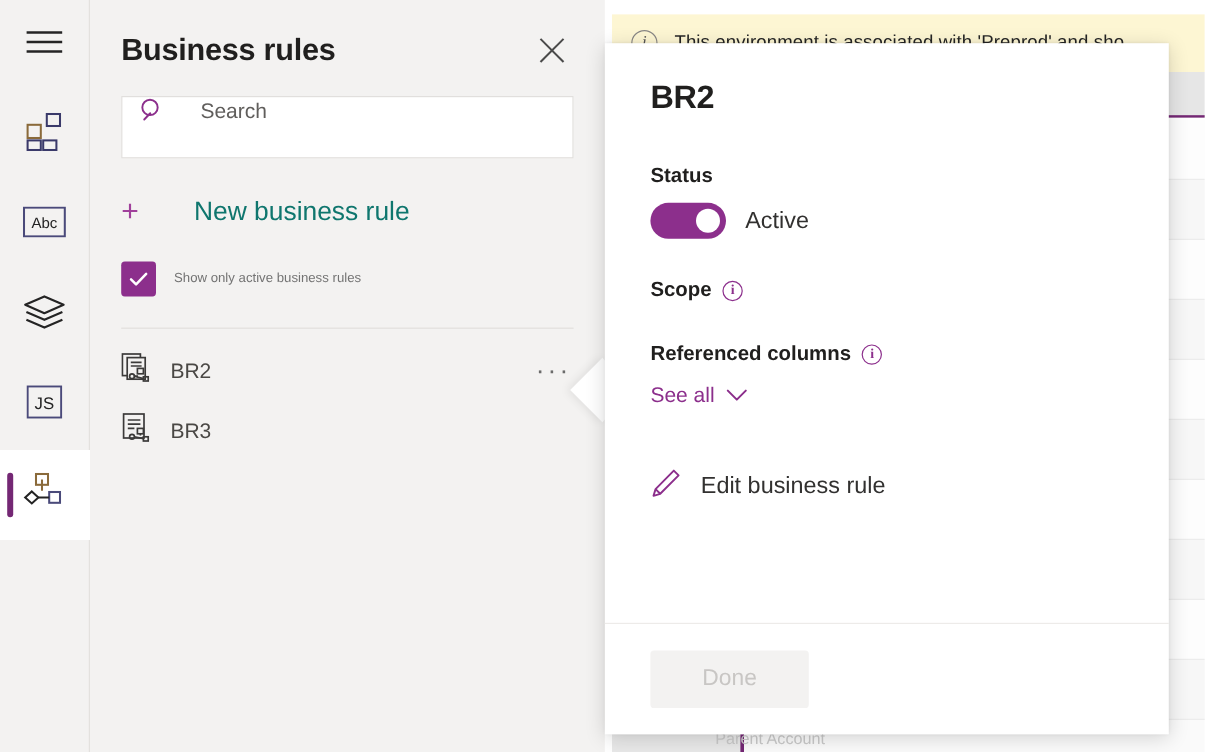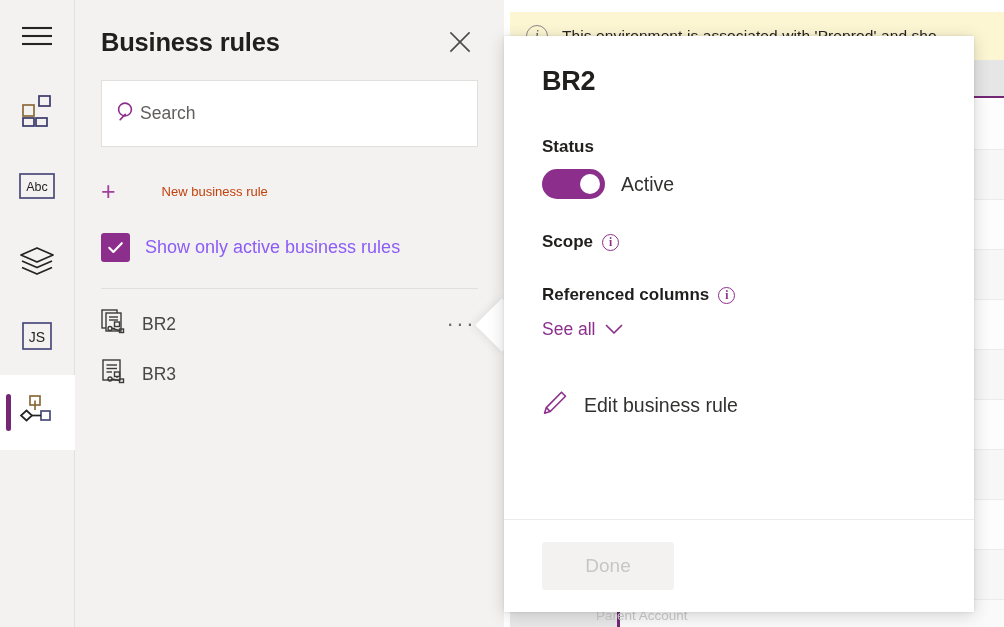--- a/index.html
+++ b/index.html
@@ -71,46 +71,46 @@
   .panel-head {
     display: flex; align-items: center; justify-content: space-between;
     padding: 26px 28px 0 26px;
   }
   .panel-title { font-size: 25.5px; color: #201f1e; font-weight: 600; letter-spacing: -.2px; }
   .panel-close {
     width: 32px; height: 32px; display:flex; align-items:center; justify-content:center;
     cursor: pointer; color: #4a4a4a;
   }
   .search-wrap {
-    margin: 22px 26px 0 26px; height: 67px;
+    margin: 22px 26px 0 26px; height: 52px;
     background: #ffffff; border: 1px solid #e1dfdd;
-    display: flex; align-items: center; padding: 0 14px; gap: 0;
+    display: flex; align-items: flex-start; padding: 0 14px; gap: 27px;
   }
   .search-input {
     border: 0; outline: 0; background: transparent; flex: 1;
     font-family: "Liberation Sans", sans-serif; font-size: 17.5px; color: #3b3a39;
   }
   .search-input::placeholder { color: #605e5c; opacity: 1; }
 
   .newrule {
     margin: 24px 26px 0 26px; height: 40px;
     display: flex; align-items: center; gap: 14px; cursor: pointer;
   }
   .newrule .plus { color: #a0409b; font-size: 25px; line-height: 1; font-weight: 300; }
-  .newrule .lbl { font-size: 13px; color: #c2410c; padding-left: 32px; }
+  .newrule .lbl { font-size: 22px; color: #0f766e; padding-left: 32px; }
 
   .showactive {
     margin: 16px 26px 0 26px; height: 40px;
     display: flex; align-items: center; gap: 15px; cursor: pointer;
   }
   .cbx {
     width: 29px; height: 29px; border-radius: 3px; background: #8c2f8c;
     display: flex; align-items: center; justify-content: center;
   }
-  .showactive .lbl { font-size: 18px; color: #8b5cf6; }
+  .showactive .lbl { font-size: 11px; color: #737373; }
 
   .divider { margin: 21px 26px 0 26px; height: 1px; background: #e1dfdd; }
 
   .rules-list { margin-top: 10px; }
   .rule-row {
     position: relative;
     height: 50px; margin: 0 12px 0 26px;
     display: flex; align-items: center; gap: 15px; cursor: pointer;
   }
   .rule-row .rname { font-size: 17.5px; color: #4a4845; }

